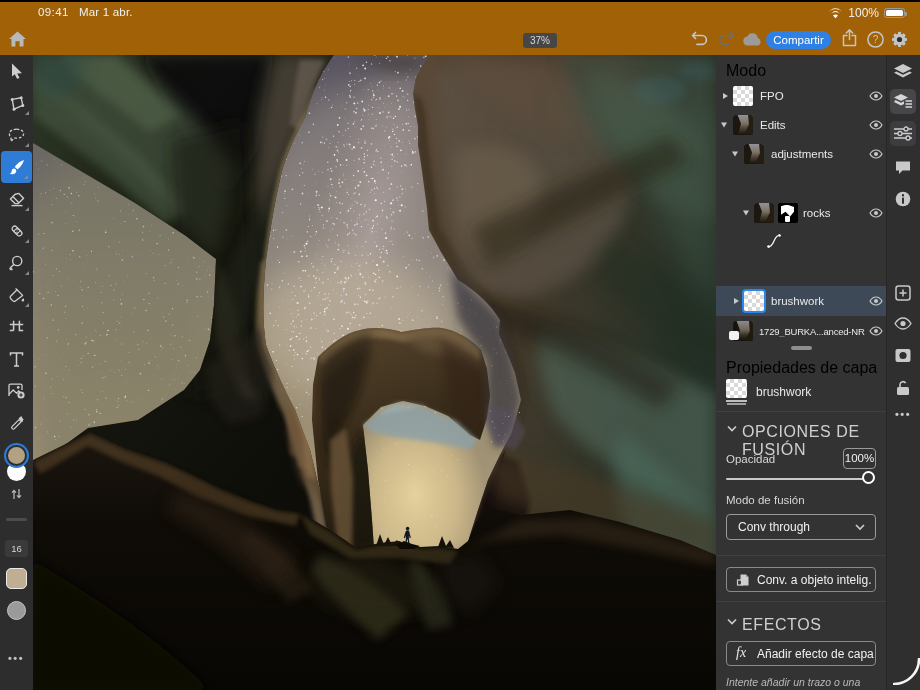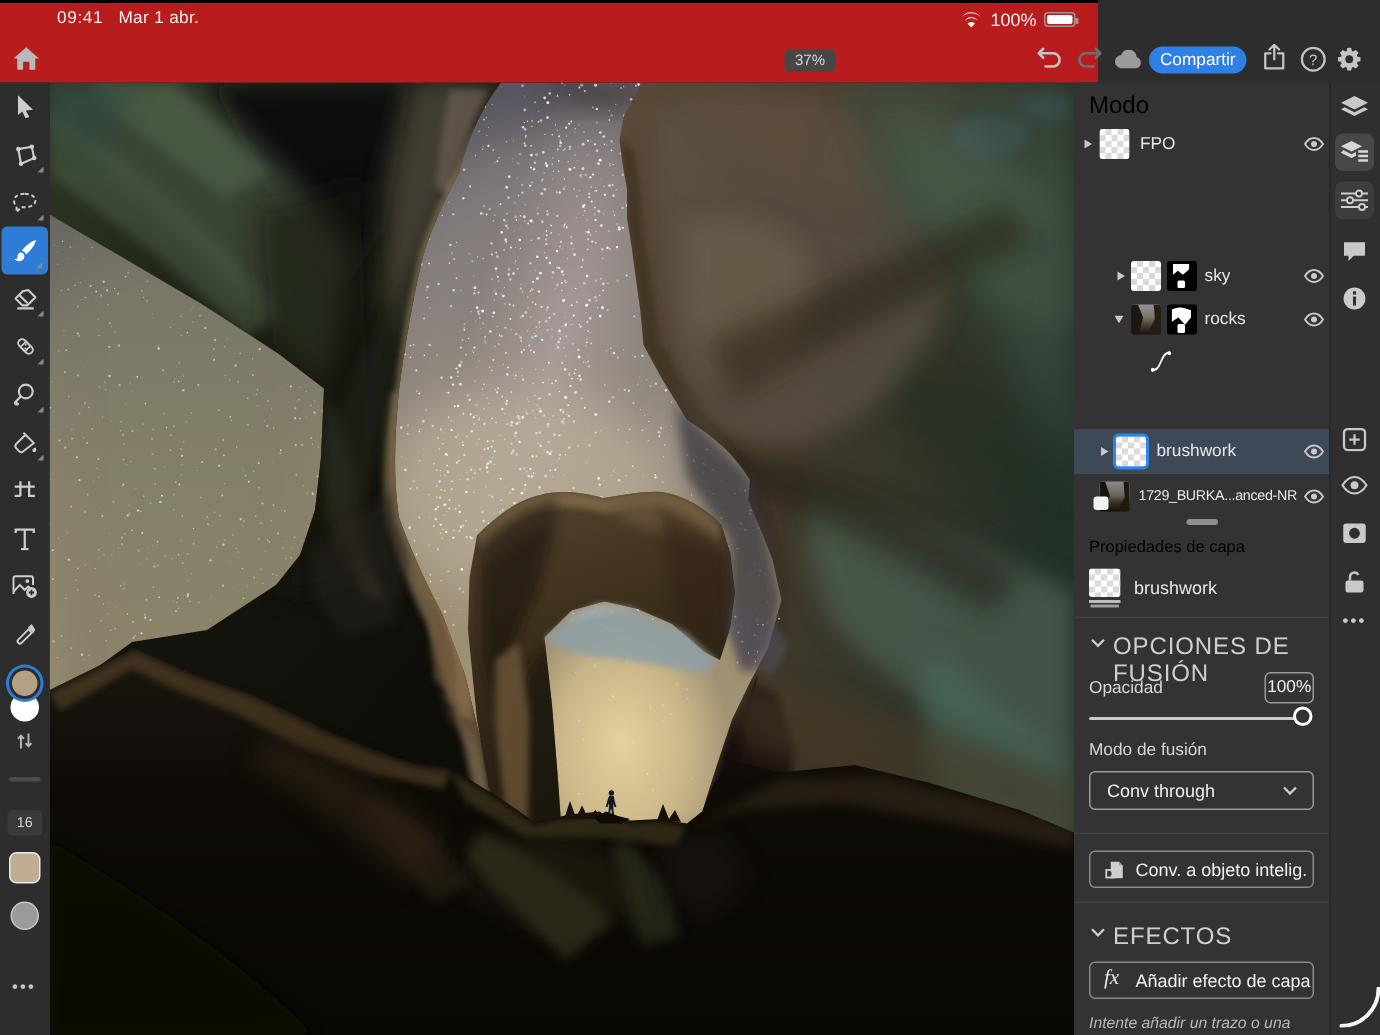--- a/index.html
+++ b/index.html
@@ -1,19 +1,19 @@
 <!DOCTYPE html>
 <html><head><meta charset="utf-8">
 <style>
 *{margin:0;padding:0;box-sizing:border-box}
 html,body{width:920px;height:690px;overflow:hidden;background:#2d2d2e;font-family:"Liberation Sans",sans-serif;-webkit-font-smoothing:antialiased}
 .abs{position:absolute}
 #stage{position:relative;width:920px;height:690px}
 
-#topbar{position:absolute;left:0;top:0;width:732px;height:55px;background:#b91c1c;border-top:2px solid #000}
+#topbar{position:absolute;left:0;top:0;width:920px;height:55px;background:#a16207;border-top:2px solid #000}
 #stat{position:absolute;left:38px;top:4px;color:#f0f0f0;font-size:11.5px;letter-spacing:.2px}
 #statR{position:absolute;right:15px;top:4px;color:#f0f0f0;font-size:11.5px;display:flex;align-items:center;gap:5px}
 .batt{position:relative;width:21px;height:10px;border:1px solid #9a9a9a;border-radius:2.5px}
 .batt i{position:absolute;left:1px;top:1px;right:1px;bottom:1px;background:#fff;border-radius:1.5px}
 .batt u{position:absolute;right:-3px;top:2.5px;width:2px;height:4px;background:#9a9a9a;border-radius:0 1px 1px 0}
 #title{position:absolute;left:0;top:31px;width:864px;text-align:center;color:#ececec;font-size:12px}
 #zoomBadge{position:absolute;left:523px;top:31px;width:34px;height:15px;background:#464647;border-radius:3px;color:#d8d8d8;font-size:10px;line-height:15px;text-align:center}
 #shareBtn{position:absolute;left:766px;top:29px;width:65px;height:18px;background:#2e80e4;border-radius:9px;color:#fff;font-size:11.5px;line-height:18px;text-align:center}
 .tbi{position:absolute;top:28px}
 
@@ -1948,32 +1948,40 @@
 <div class="lrow" style="left:716px;top:81px">
   <svg class="eyeI" style="left:153px" width="14" height="10" viewBox="0 0 14 10">
         <path d="M1 5 C2.8 2 4.8 1 7 1 C9.2 1 11.2 2 13 5 C11.2 8 9.2 9 7 9 C4.8 9 2.8 8 1 5 Z" stroke="#c9c9c9" stroke-width="1.2" fill="none"></path>
         <circle cx="7" cy="5" r="2" fill="#c9c9c9"></circle>
       </svg>
   <div class="tri triR" style="left:7px"></div>
   <div class="thumb check" style="left:17px"></div>
   <div class="nm" style="left:44px">FPO</div>
 </div>
 
-
-
-<div class="lrow" style="left:716px;top:169px">
+<div class="lrow" style="left:716px;top:110px">
   <svg class="eyeI" style="left:153px" width="14" height="10" viewBox="0 0 14 10">
         <path d="M1 5 C2.8 2 4.8 1 7 1 C9.2 1 11.2 2 13 5 C11.2 8 9.2 9 7 9 C4.8 9 2.8 8 1 5 Z" stroke="#c9c9c9" stroke-width="1.2" fill="none"></path>
         <circle cx="7" cy="5" r="2" fill="#c9c9c9"></circle>
       </svg>
-  <div class="tri triR" style="left:29px"></div>
-  <div class="thumb check" style="left:38px"></div>
-  <div class="thumb th-mask" style="left:62px"></div>
-  <div class="nm" style="left:87px">sky</div>
+  <div class="tri triD" style="left:5px"></div>
+  <div class="thumb th-photo" style="left:17px"></div>
+  <div class="nm" style="left:44px">Edits</div>
 </div>
+
+<div class="lrow" style="left:716px;top:139px">
+  <svg class="eyeI" style="left:153px" width="14" height="10" viewBox="0 0 14 10">
+        <path d="M1 5 C2.8 2 4.8 1 7 1 C9.2 1 11.2 2 13 5 C11.2 8 9.2 9 7 9 C4.8 9 2.8 8 1 5 Z" stroke="#c9c9c9" stroke-width="1.2" fill="none"></path>
+        <circle cx="7" cy="5" r="2" fill="#c9c9c9"></circle>
+      </svg>
+  <div class="tri triD" style="left:16px"></div>
+  <div class="thumb th-photo" style="left:28px"></div>
+  <div class="nm" style="left:55px">adjustments</div>
+</div>
+
 
 <div class="lrow" style="left:716px;top:198px">
   <svg class="eyeI" style="left:153px" width="14" height="10" viewBox="0 0 14 10">
         <path d="M1 5 C2.8 2 4.8 1 7 1 C9.2 1 11.2 2 13 5 C11.2 8 9.2 9 7 9 C4.8 9 2.8 8 1 5 Z" stroke="#c9c9c9" stroke-width="1.2" fill="none"></path>
         <circle cx="7" cy="5" r="2" fill="#c9c9c9"></circle>
       </svg>
   <div class="tri triD" style="left:27px"></div>
   <div class="thumb th-photo" style="left:38px"></div>
   <div class="thumb th-mask2" style="left:62px"></div>
   <div class="nm" style="left:87px">rocks</div>
@@ -1996,21 +2004,21 @@
         <path d="M1 5 C2.8 2 4.8 1 7 1 C9.2 1 11.2 2 13 5 C11.2 8 9.2 9 7 9 C4.8 9 2.8 8 1 5 Z" stroke="#c9c9c9" stroke-width="1.2" fill="none"></path>
         <circle cx="7" cy="5" r="2" fill="#c9c9c9"></circle>
       </svg>
   <div class="thumb th-photo2" style="left:17px"></div>
   <div class="abs" style="left:13px;top:15px;width:10px;height:9px;background:#f2f2f2;border-radius:2px"></div>
   <div class="nm" style="left:43px;font-size:9.5px;letter-spacing:-0.2px;max-width:106px">1729_BURKA...anced-NR33</div>
 </div>
 
 <div class="abs" style="left:791px;top:346px;width:21px;height:3.5px;border-radius:2px;background:#8e8e8e"></div>
 
-<div class="hdr" style="left:726px;top:359px;position:absolute;font-size:11px">Propiedades de capa</div>
+<div class="hdr" style="left:726px;top:359px;position:absolute;font-size:16px">Propiedades de capa</div>
 <div class="thumb check" style="left:726px;top:379px;transform:none;position:absolute;width:21px;height:19px"></div>
 <div class="abs" style="left:726px;top:400px;width:21px;height:1.5px;background:#bdbdbd"></div>
 <div class="abs" style="left:727px;top:403px;width:19px;height:1.5px;background:#9d9d9d"></div>
 <div class="abs" style="left:756px;top:385px;color:#e8e8e8;font-size:12px">brushwork</div>
 <div class="divline" style="top:411px"></div>
 
 <svg class="abs" style="left:727px;top:425px" width="10" height="7" viewBox="0 0 10 7">
       <path d="M1 1.5 L5 5.5 L9 1.5" stroke="#cdcdcd" stroke-width="1.6" fill="none"></path>
     </svg>
 <div class="sechdr" style="left:742px;top:423px;position:absolute">OPCIONES DE FUSIÓN</div>

